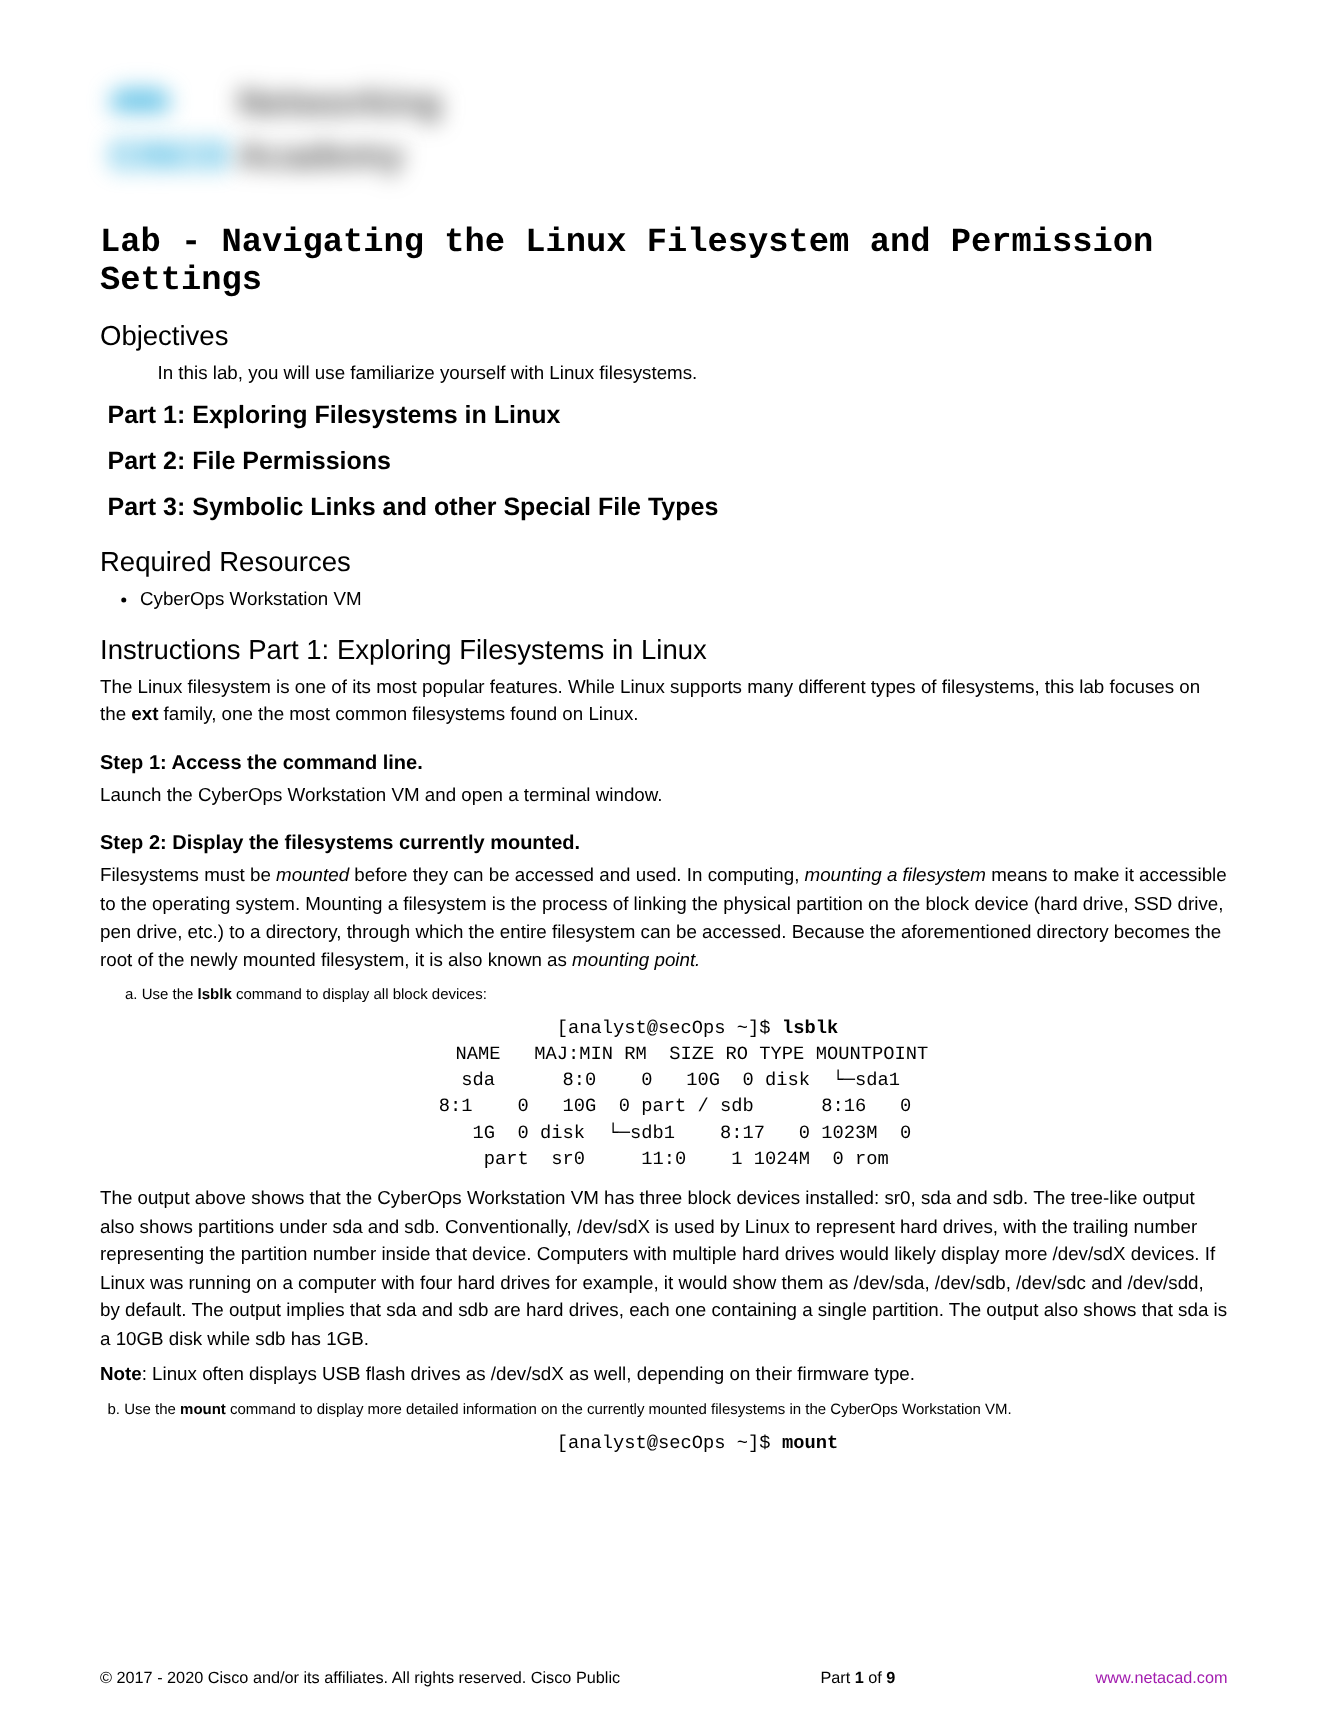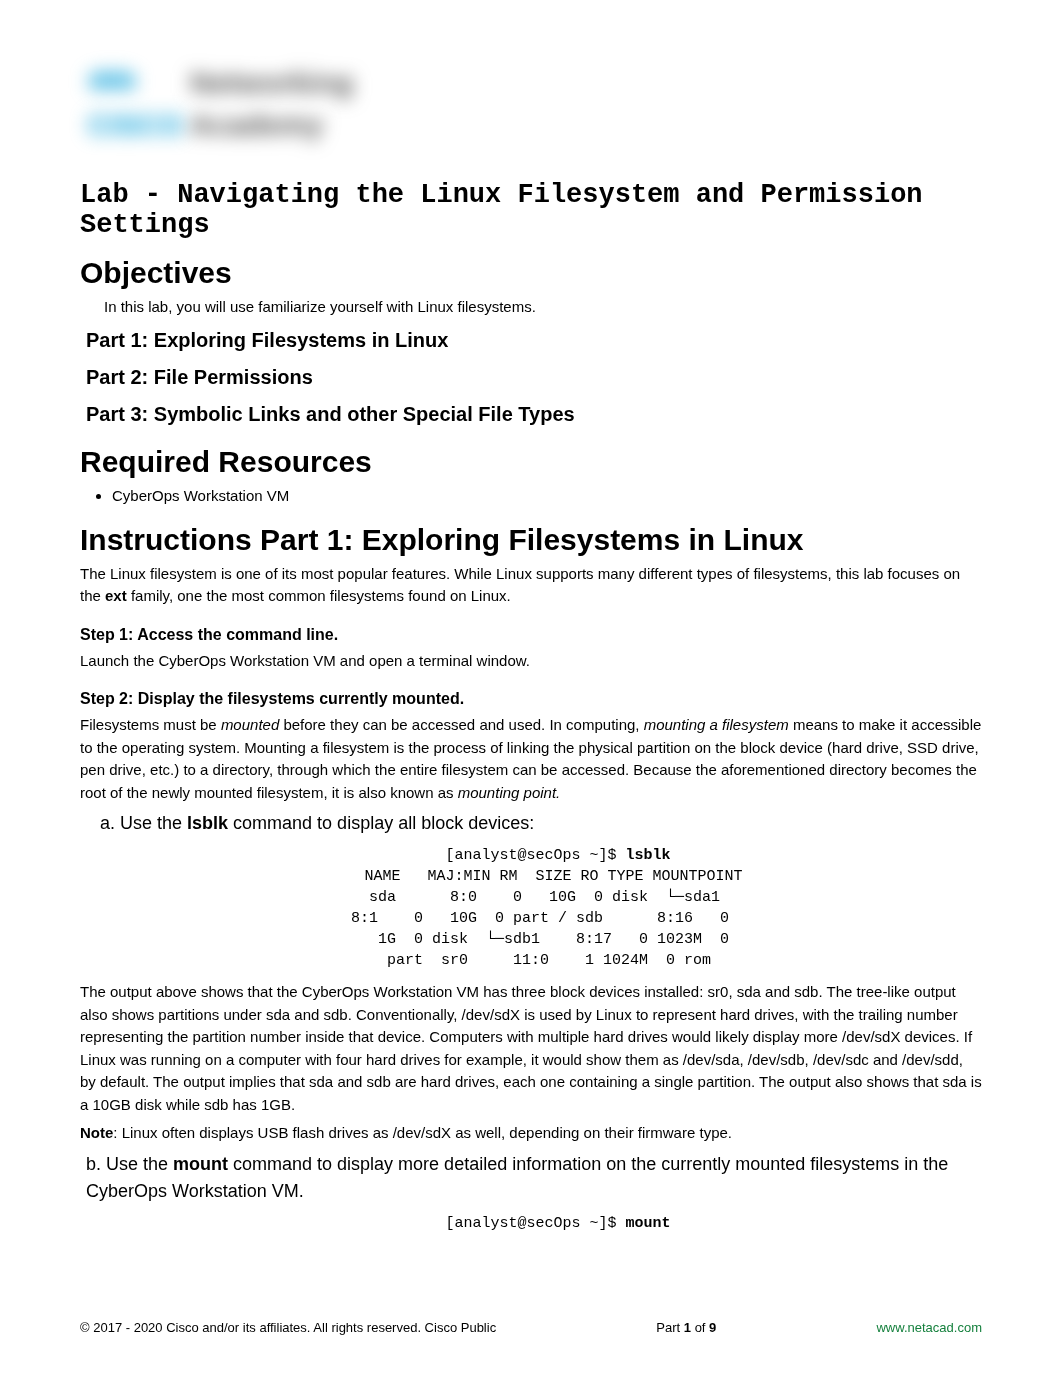--- a/index.html
+++ b/index.html
@@ -27,58 +27,58 @@
   .logo-net { top: 6px; left: 110px; color: #555; font-size: 30px; }
   .logo-cisco-word { top: 48px; left: 8px; color: #0aa0d9; font-size: 30px; }
   .logo-acad { top: 48px; left: 110px; color: #555; font-size: 30px; }
   h1.title {
     font-size: 27px;
     font-weight: bold;
     margin: 16px 0 10px 0;
     font-family: Liberation Mono, monospace;
   }
   h2.section {
-    font-size: 30px;
-    font-weight: bold;
+    font-size: 22px;
+    font-weight: normal;
     margin: 16px 0 6px 0;
   }
   h3.step {
     font-size: 16px;
     font-weight: bold;
     margin: 18px 0 6px 0;
   }
-  .indent { margin-left: 24px; }
+  .indent { margin-left: 46px; }
   .indent2 { margin-left: 54px; }
   p { font-size: 15px; line-height: 1.45; margin: 4px 0; }
   .part { font-weight: bold; font-size: 20px; margin: 8px 6px; }
   ul.bullets { list-style: disc; margin-left: 32px; }
   ul.bullets li { font-size: 15px; line-height: 1.45; margin: 4px 0; }
   .body { font-size: 15px; line-height: 1.5; margin: 6px 0; }
-  .letter-item { font-size: 18px; line-height: 1.5; margin: 6px 0 4px 20px; }
+  .letter-item { font-size: 12px; line-height: 1.5; margin: 6px 0 4px 20px; }
   .code-block {
     font-family: "Courier New", monospace;
     font-size: 15px;
     white-space: pre;
     margin: 8px 0 10px 54px;
     line-height: 1.4;
     text-align: center;
   }
   .mono-bold { font-weight: bold; }
   .inline-bold { font-weight: bold; }
   .inline-italic { font-style: italic; }
   .footer {
     position: absolute;
-    bottom: 42px;
+    bottom: 28px;
     left: 80px;
     right: 80px;
     display: flex;
     justify-content: space-between;
     font-size: 13px;
   }
-  .footer .link { color: #15803d; }
+  .footer .link { color: #a21caf; }
 </style>
 </head>
 <body>
 
 <div class="logo-area">
   <span class="logo-blur logo-cisco-bars">ıılıılıı</span>
   <span class="logo-blur logo-net">Networking</span>
   <span class="logo-blur logo-cisco-word">CISCO</span>
   <span class="logo-blur logo-acad">Academy</span>
 </div>

